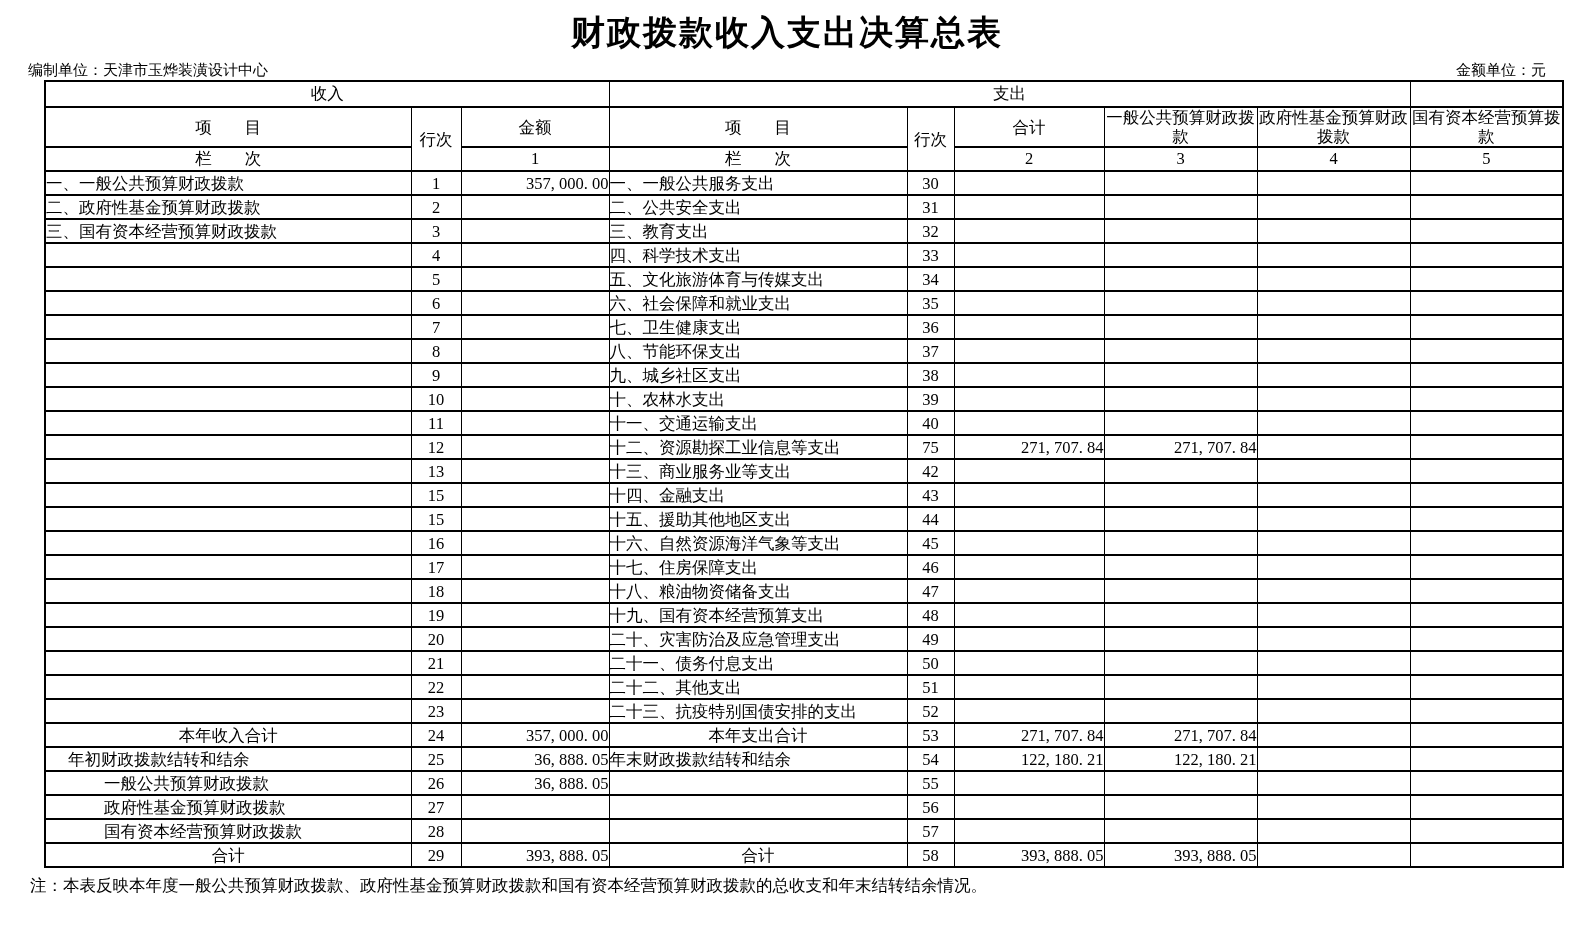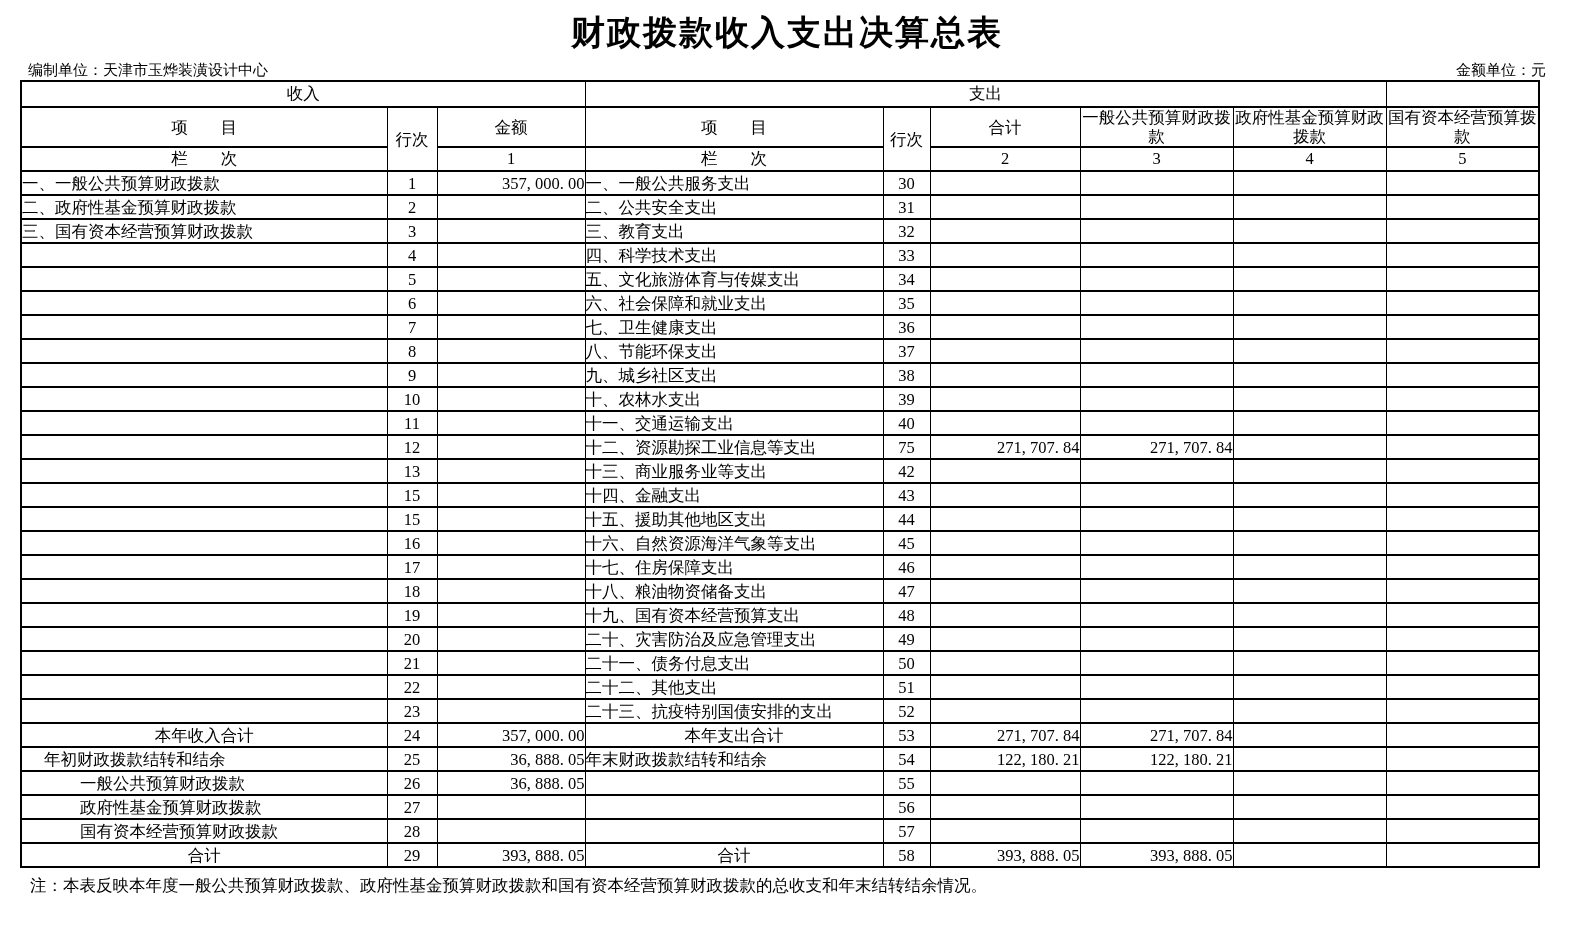--- a/index.html
+++ b/index.html
@@ -17,21 +17,21 @@
     letter-spacing:2px;
     line-height:46px;
     height:48px;
   }
   .meta-row{
     width:1518px;margin-left:28px;
     display:flex;justify-content:space-between;align-items:flex-end;
     font-size:15px;line-height:20px;height:22px;gap:19px;
   }
   table.fin{
-    margin-left:20px;
+    margin-left:44px;
     width:1518px;
     border-collapse:collapse;
     table-layout:fixed;
     border:2px solid #000;
   }
   table.fin th, table.fin td{
     border-left:1px solid #000;
     border-right:1px solid #000;
     border-top:2px solid #000;
     border-bottom:2px solid #000;

